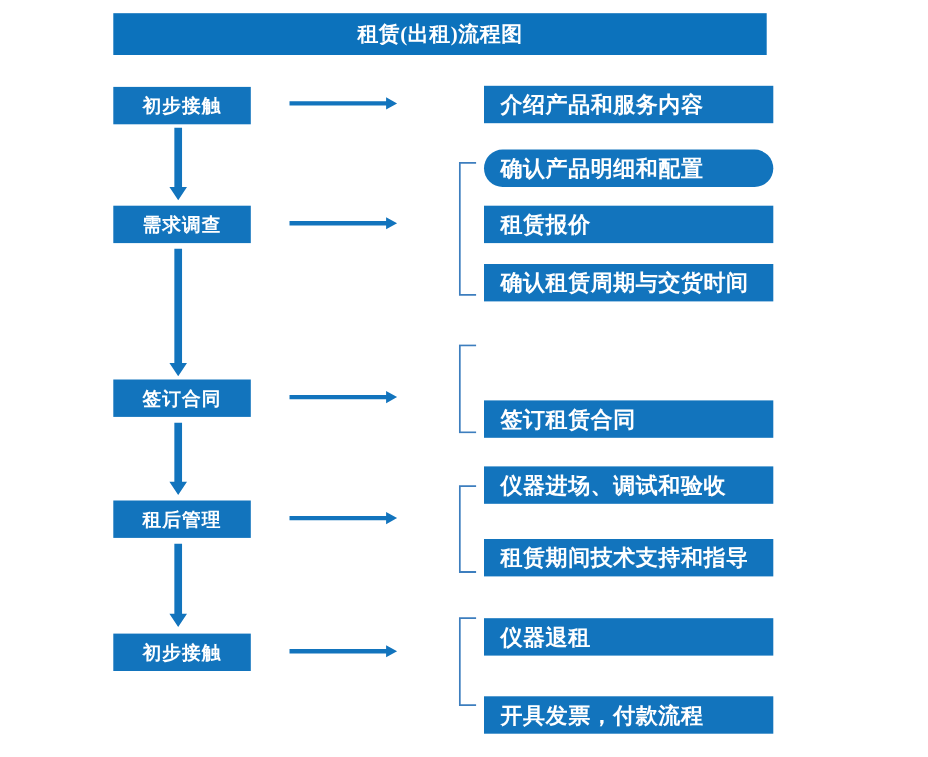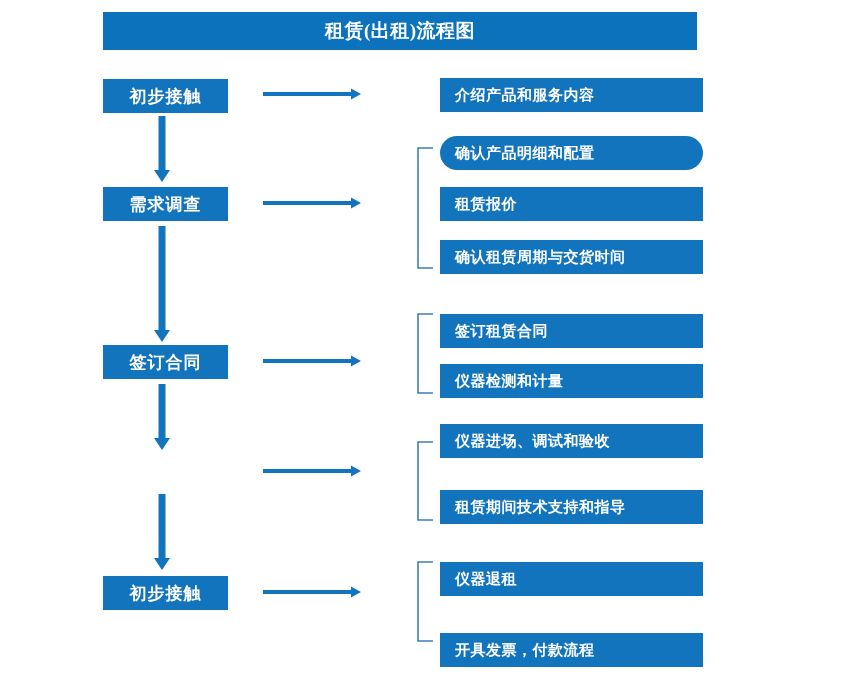--- a/index.html
+++ b/index.html
@@ -51,21 +51,21 @@
     letter-spacing: 1px;
     text-align: right;
   }
   .detail-box {
     position: absolute;
     left: 440px;
     width: 263px;
     height: 34px;
     background: #1274BD;
     color: #ffffff;
-    font-size: 15px;
+    font-size: 20px;
     font-weight: bold;
     display: flex;
     align-items: center;
     padding-left: 15px;
     box-sizing: border-box;
     white-space: nowrap;
     letter-spacing: 0.5px;
   }
   .h-arrow {
     position: absolute;
@@ -135,29 +135,29 @@
   <div class="h-arrow" style="top:354px;">
     <svg viewBox="0 0 98 14" preserveAspectRatio="none">
       <path d="M0 5 L88 5 L88 1.5 L98 7 L88 12.5 L88 9 L0 9 Z" fill="#1274BD"></path>
     </svg>
   </div>
   <div class="bracket" style="top:313px;height:81px;">
     <svg viewBox="0 0 16 81" preserveAspectRatio="none">
       <path d="M16 1 L1 1 L1 80 L16 80" fill="none" stroke="#3D7EBE" stroke-width="1.6"></path>
     </svg>
   </div>
-  <div class="detail-box" style="top:314px;">签订租赁合同</div>
-  <div class="detail-box" style="top:364px;">仪器检测和计量</div>
+  <div class="detail-box" style="top:364px;">签订租赁合同</div>
 
   <div class="v-arrow" style="top:384px;height:66px;">
     <svg viewBox="0 0 20 66" preserveAspectRatio="none">
       <path d="M6.5 0 L13.5 0 L13.5 54 L18 54 L10 66 L2 54 L6.5 54 Z" fill="#1274BD"></path>
     </svg>
   </div>
 
+  <div class="stage-box" style="top:455px;">租后管理</div>
   <div class="h-arrow" style="top:464px;">
     <svg viewBox="0 0 98 14" preserveAspectRatio="none">
       <path d="M0 5 L88 5 L88 1.5 L98 7 L88 12.5 L88 9 L0 9 Z" fill="#1274BD"></path>
     </svg>
   </div>
   <div class="bracket" style="top:441px;height:80px;">
     <svg viewBox="0 0 16 80" preserveAspectRatio="none">
       <path d="M16 1 L1 1 L1 79 L16 79" fill="none" stroke="#3D7EBE" stroke-width="1.6"></path>
     </svg>
   </div>

